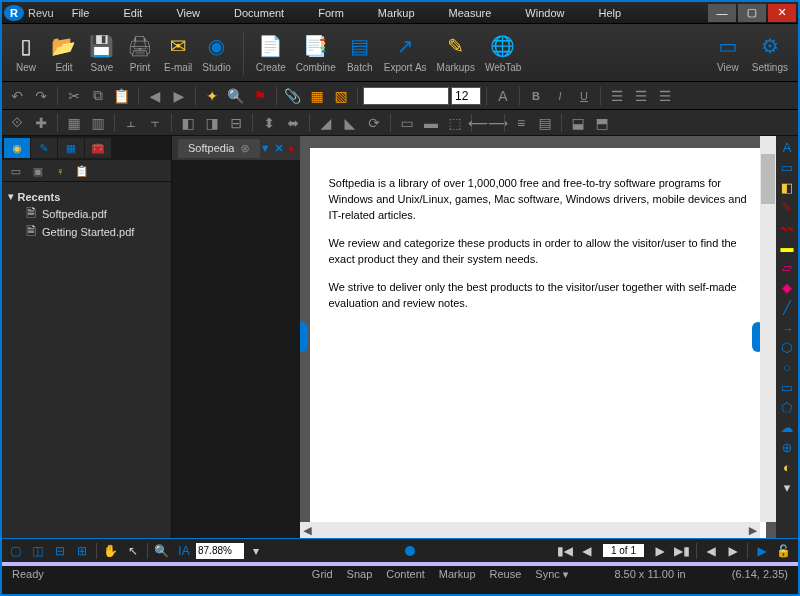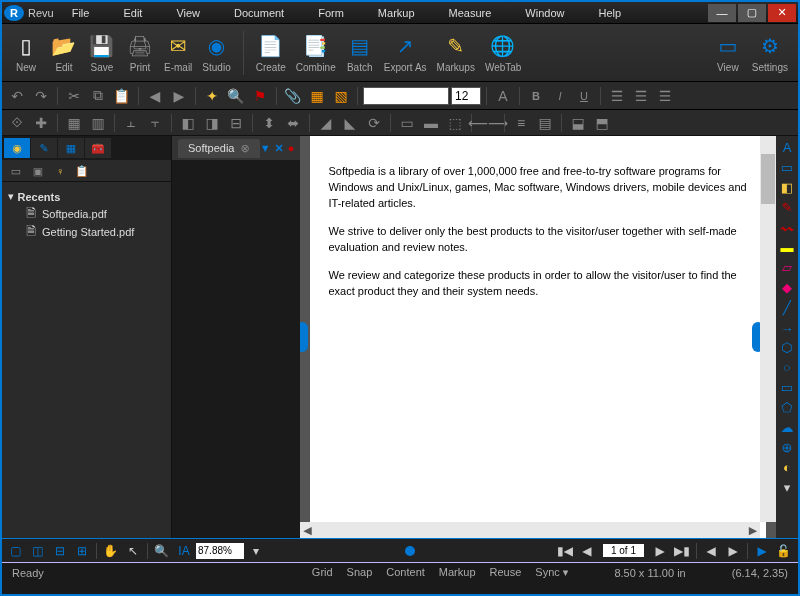--- a/index.html
+++ b/index.html
@@ -34,38 +34,38 @@
 .tree{padding:6px 4px;color:#ddd}
 .tree-header{display:flex;align-items:center;gap:4px;padding:2px;cursor:pointer}
 .tree-item{display:flex;align-items:center;gap:4px;padding:2px 2px 2px 18px;cursor:pointer}
 .tree-icon{width:14px;height:14px;display:inline-flex;align-items:center;justify-content:center;font-size:12px}
 .doc-area{flex:1;display:flex;background:#1a1a1a}
 .doc-tabs{height:24px;background:#333;display:flex;align-items:center;padding:0 6px}
 .doc-tab{background:#444;color:#ddd;padding:3px 10px;border-radius:3px 3px 0 0;display:flex;align-items:center;gap:6px;cursor:pointer}
 .doc-tab-close{color:#888;cursor:pointer}
 .doc-tab-actions{margin-left:auto;display:flex;gap:4px;color:#0078d4}
 .doc-view{flex:1;background:#555;padding:0 0 0 0;position:relative;overflow:hidden}
-.page{background:#fff;margin:0 auto;width:calc(100% - 20px);height:100%;padding:28px 18px;font-family:Georgia,serif;font-size:12px;line-height:1.45;color:#000;overflow:hidden}
+.page{background:#fff;margin:12px auto;width:calc(100% - 20px);height:100%;padding:28px 18px;font-family:Georgia,serif;font-size:12px;line-height:1.45;color:#000;overflow:hidden}
 .page p{margin-bottom:12px}
 .scroll-v{position:absolute;right:0;top:0;width:16px;height:calc(100% - 16px);background:#e8e8e8}
 .scroll-thumb-v{position:absolute;top:18px;width:14px;left:1px;height:50px;background:#bbb}
 .scroll-h{position:absolute;bottom:0;left:0;right:16px;height:16px;background:#e8e8e8;display:flex;align-items:center}
 .scroll-arrow{width:14px;height:14px;color:#555;text-align:center;line-height:14px}
 .handle{width:12px;height:30px;background:#0078d4;position:absolute;top:50%;transform:translateY(-50%);border-radius:6px}
 .handle.left{left:-4px}
 .handle.right{right:12px}
 .rpanel{width:22px;background:#2a2a2a;display:flex;flex-direction:column;gap:2px;padding:2px;align-items:center}
 .r-icon{width:18px;height:18px;display:flex;align-items:center;justify-content:center;cursor:pointer;font-size:13px}
 .bottombar{height:24px;background:#222;border-top:1px solid #0078d4;display:flex;align-items:center;padding:0 4px;gap:2px}
 .bb-btn{width:20px;height:20px;display:flex;align-items:center;justify-content:center;cursor:pointer;color:#0078d4;font-size:12px}
 .bb-btn.white{color:#ccc}
 .bb-sep{width:1px;height:16px;background:#444;margin:0 2px}
 .zoom-input{width:48px;height:16px;background:#fff;border:none;font-size:10px;padding:0 2px}
 .page-indicator{background:#fff;color:#000;padding:1px 8px;font-size:10px;margin:0 4px}
-.statusbar{height:20px;background:#1a1a1a;border-top:1px solid #c4b5fd;display:flex;align-items:center;padding:0 10px;color:#aaa;font-size:10px;gap:16px}
+.statusbar{height:20px;background:#1a1a1a;border-top:4px solid #c4b5fd;display:flex;align-items:center;padding:0 10px;color:#aaa;font-size:10px;gap:16px}
 .status-spacer{flex:1}
 </style>
 </head>
 <body>
 
 <div class="titlebar">
   <div class="logo">R</div>
   <div class="app-title">Revu</div>
   <div class="menubar" id="menubar">
       <div class="menu-item">File</div>
@@ -266,22 +266,22 @@
       <div class="doc-tab-actions">
         <span>▼</span>
         <span style="font-weight:bold">✕</span>
         <span style="color:#c00">●</span>
       </div>
     </div>
     <div class="doc-view">
       <div class="handle left"></div>
       <div class="page" id="page">
           <p>Softpedia is a library of over 1,000,000 free and free-to-try software programs for Windows and Unix/Linux, games, Mac software, Windows drivers, mobile devices and IT-related articles.</p>
+          <p>We review and categorize these products in order to allow the visitor/user to find the exact product they and their system needs.</p>
           <p>We strive to deliver only the best products to the visitor/user together with self-made evaluation and review notes.</p>
-          <p>We review and categorize these products in order to allow the visitor/user to find the exact product they and their system needs.</p>
         </div>
       <div class="handle right"></div>
       <div class="scroll-v">
         <div class="scroll-thumb-v"></div>
       </div>
       <div class="scroll-h">
         <div class="scroll-arrow">◀</div>
         <div style="flex:1"></div>
         <div class="scroll-arrow">▶</div>
       </div>

